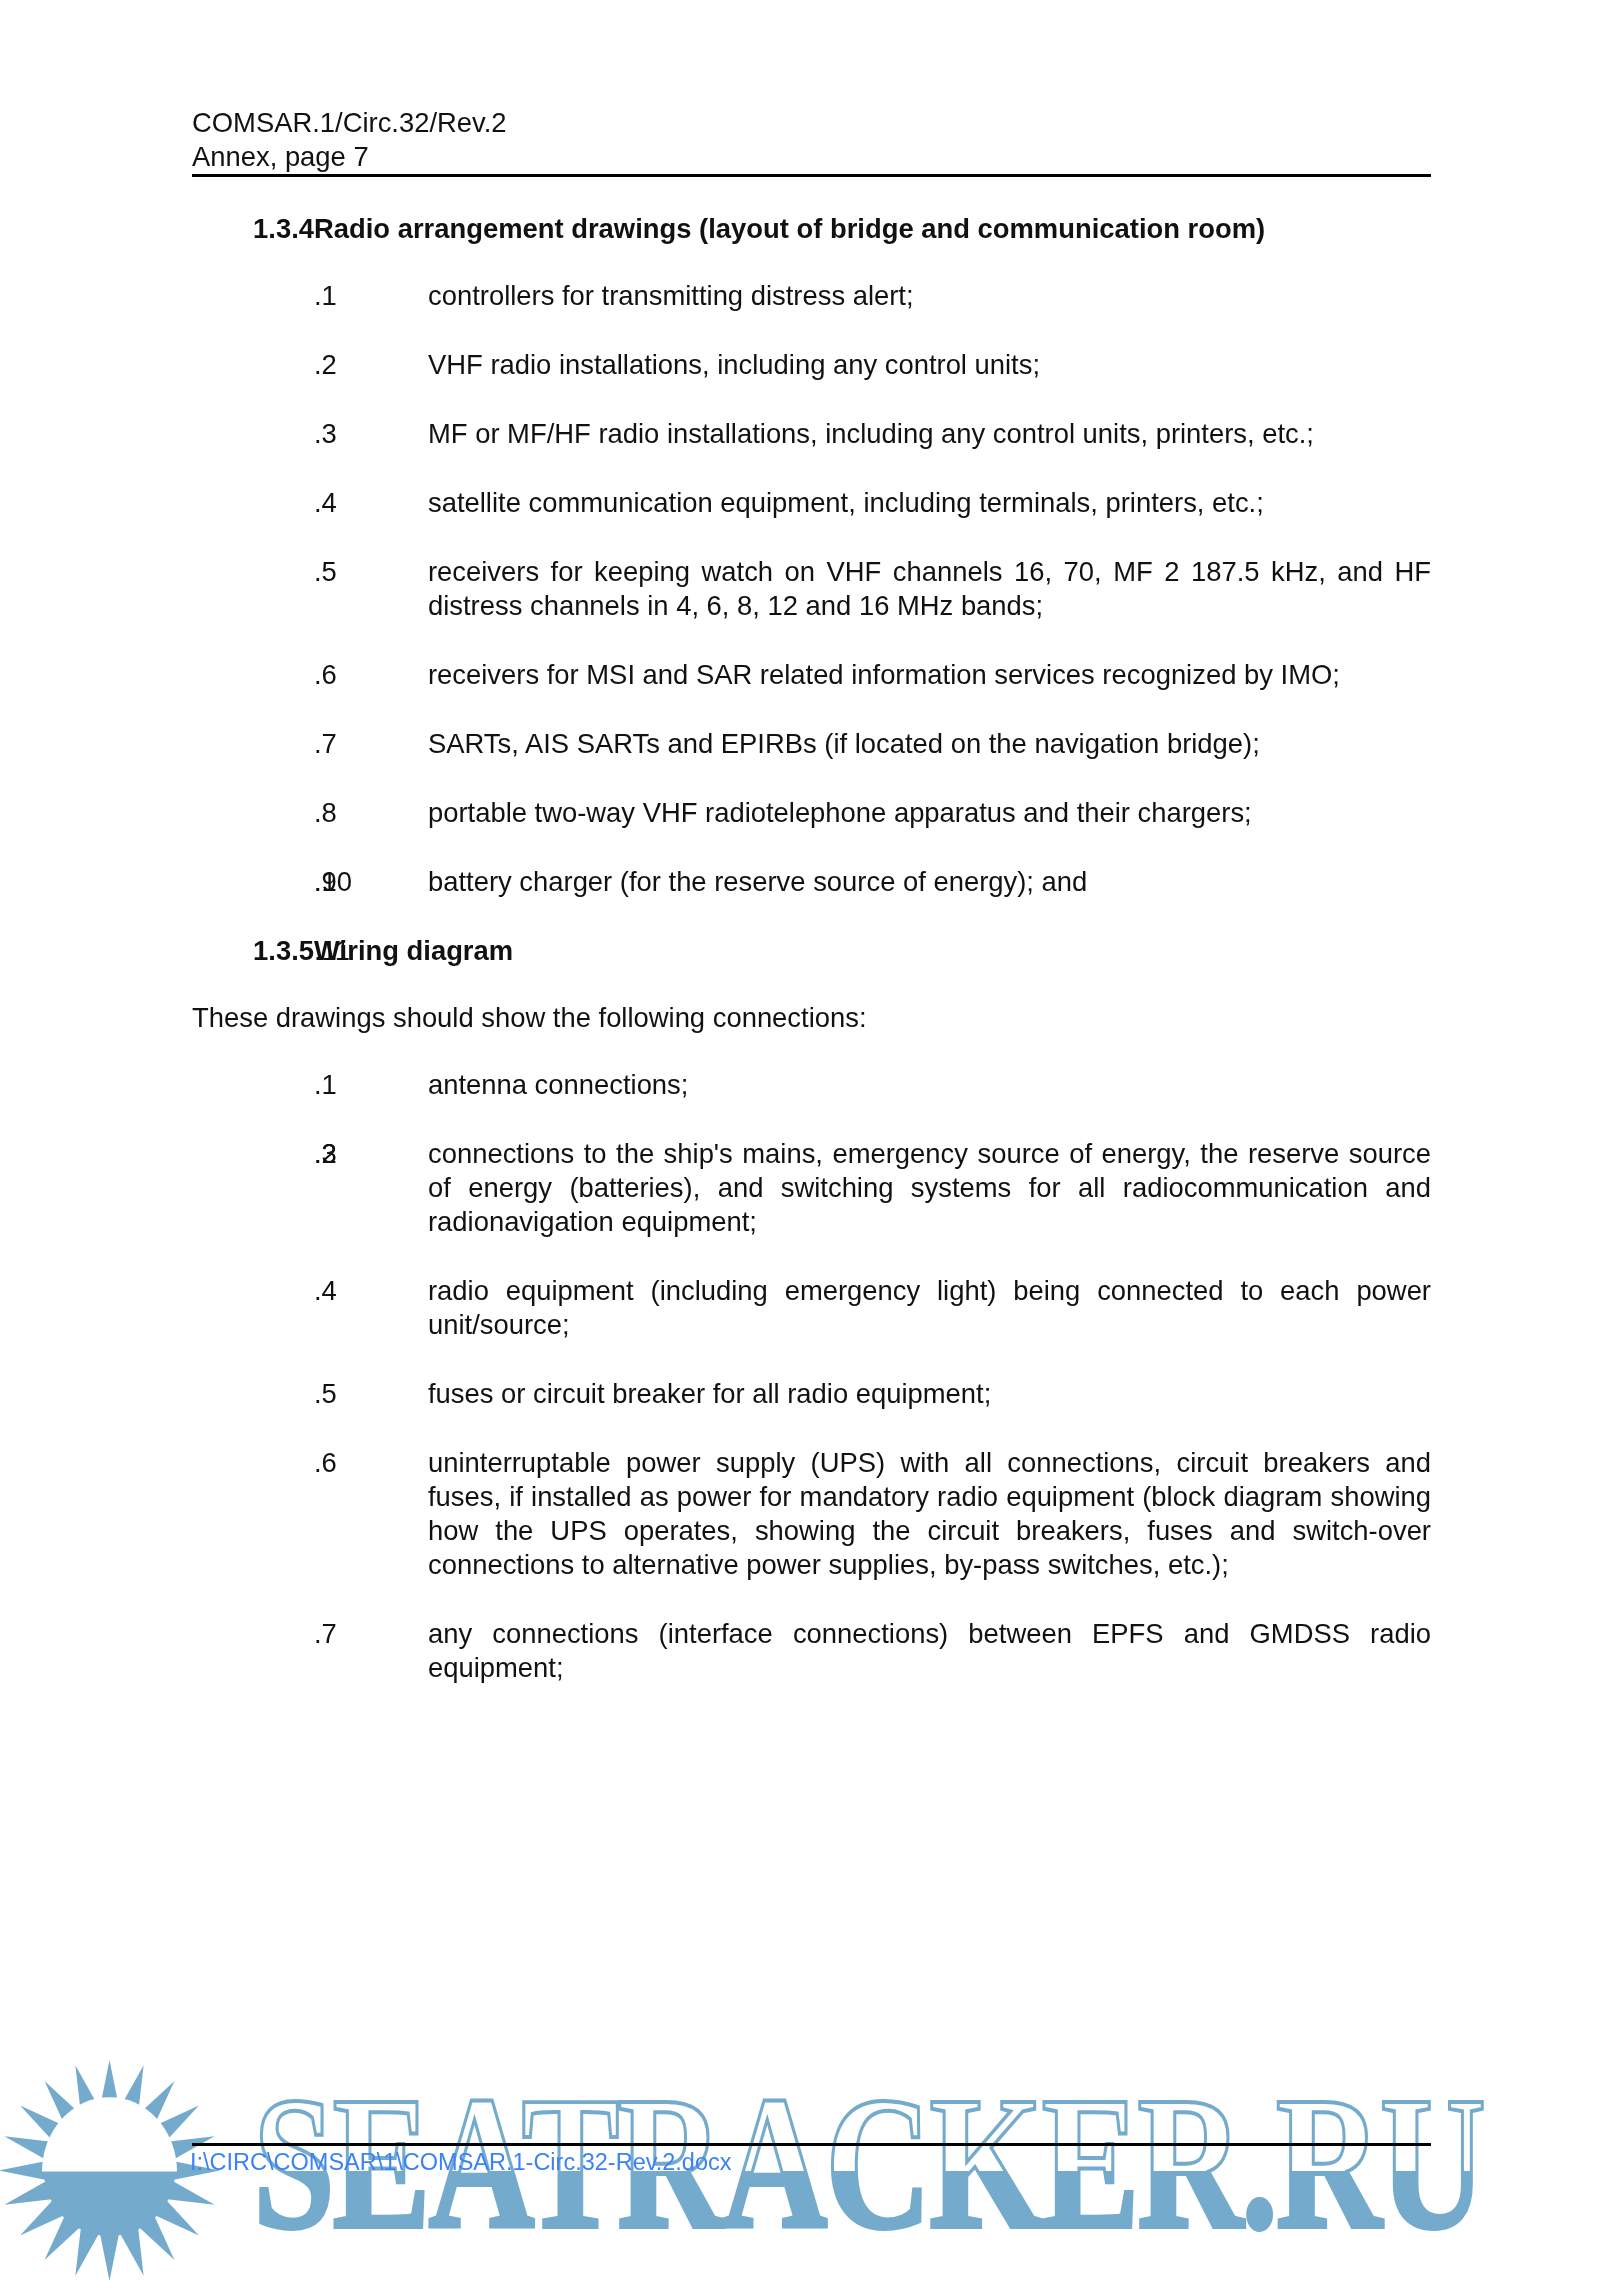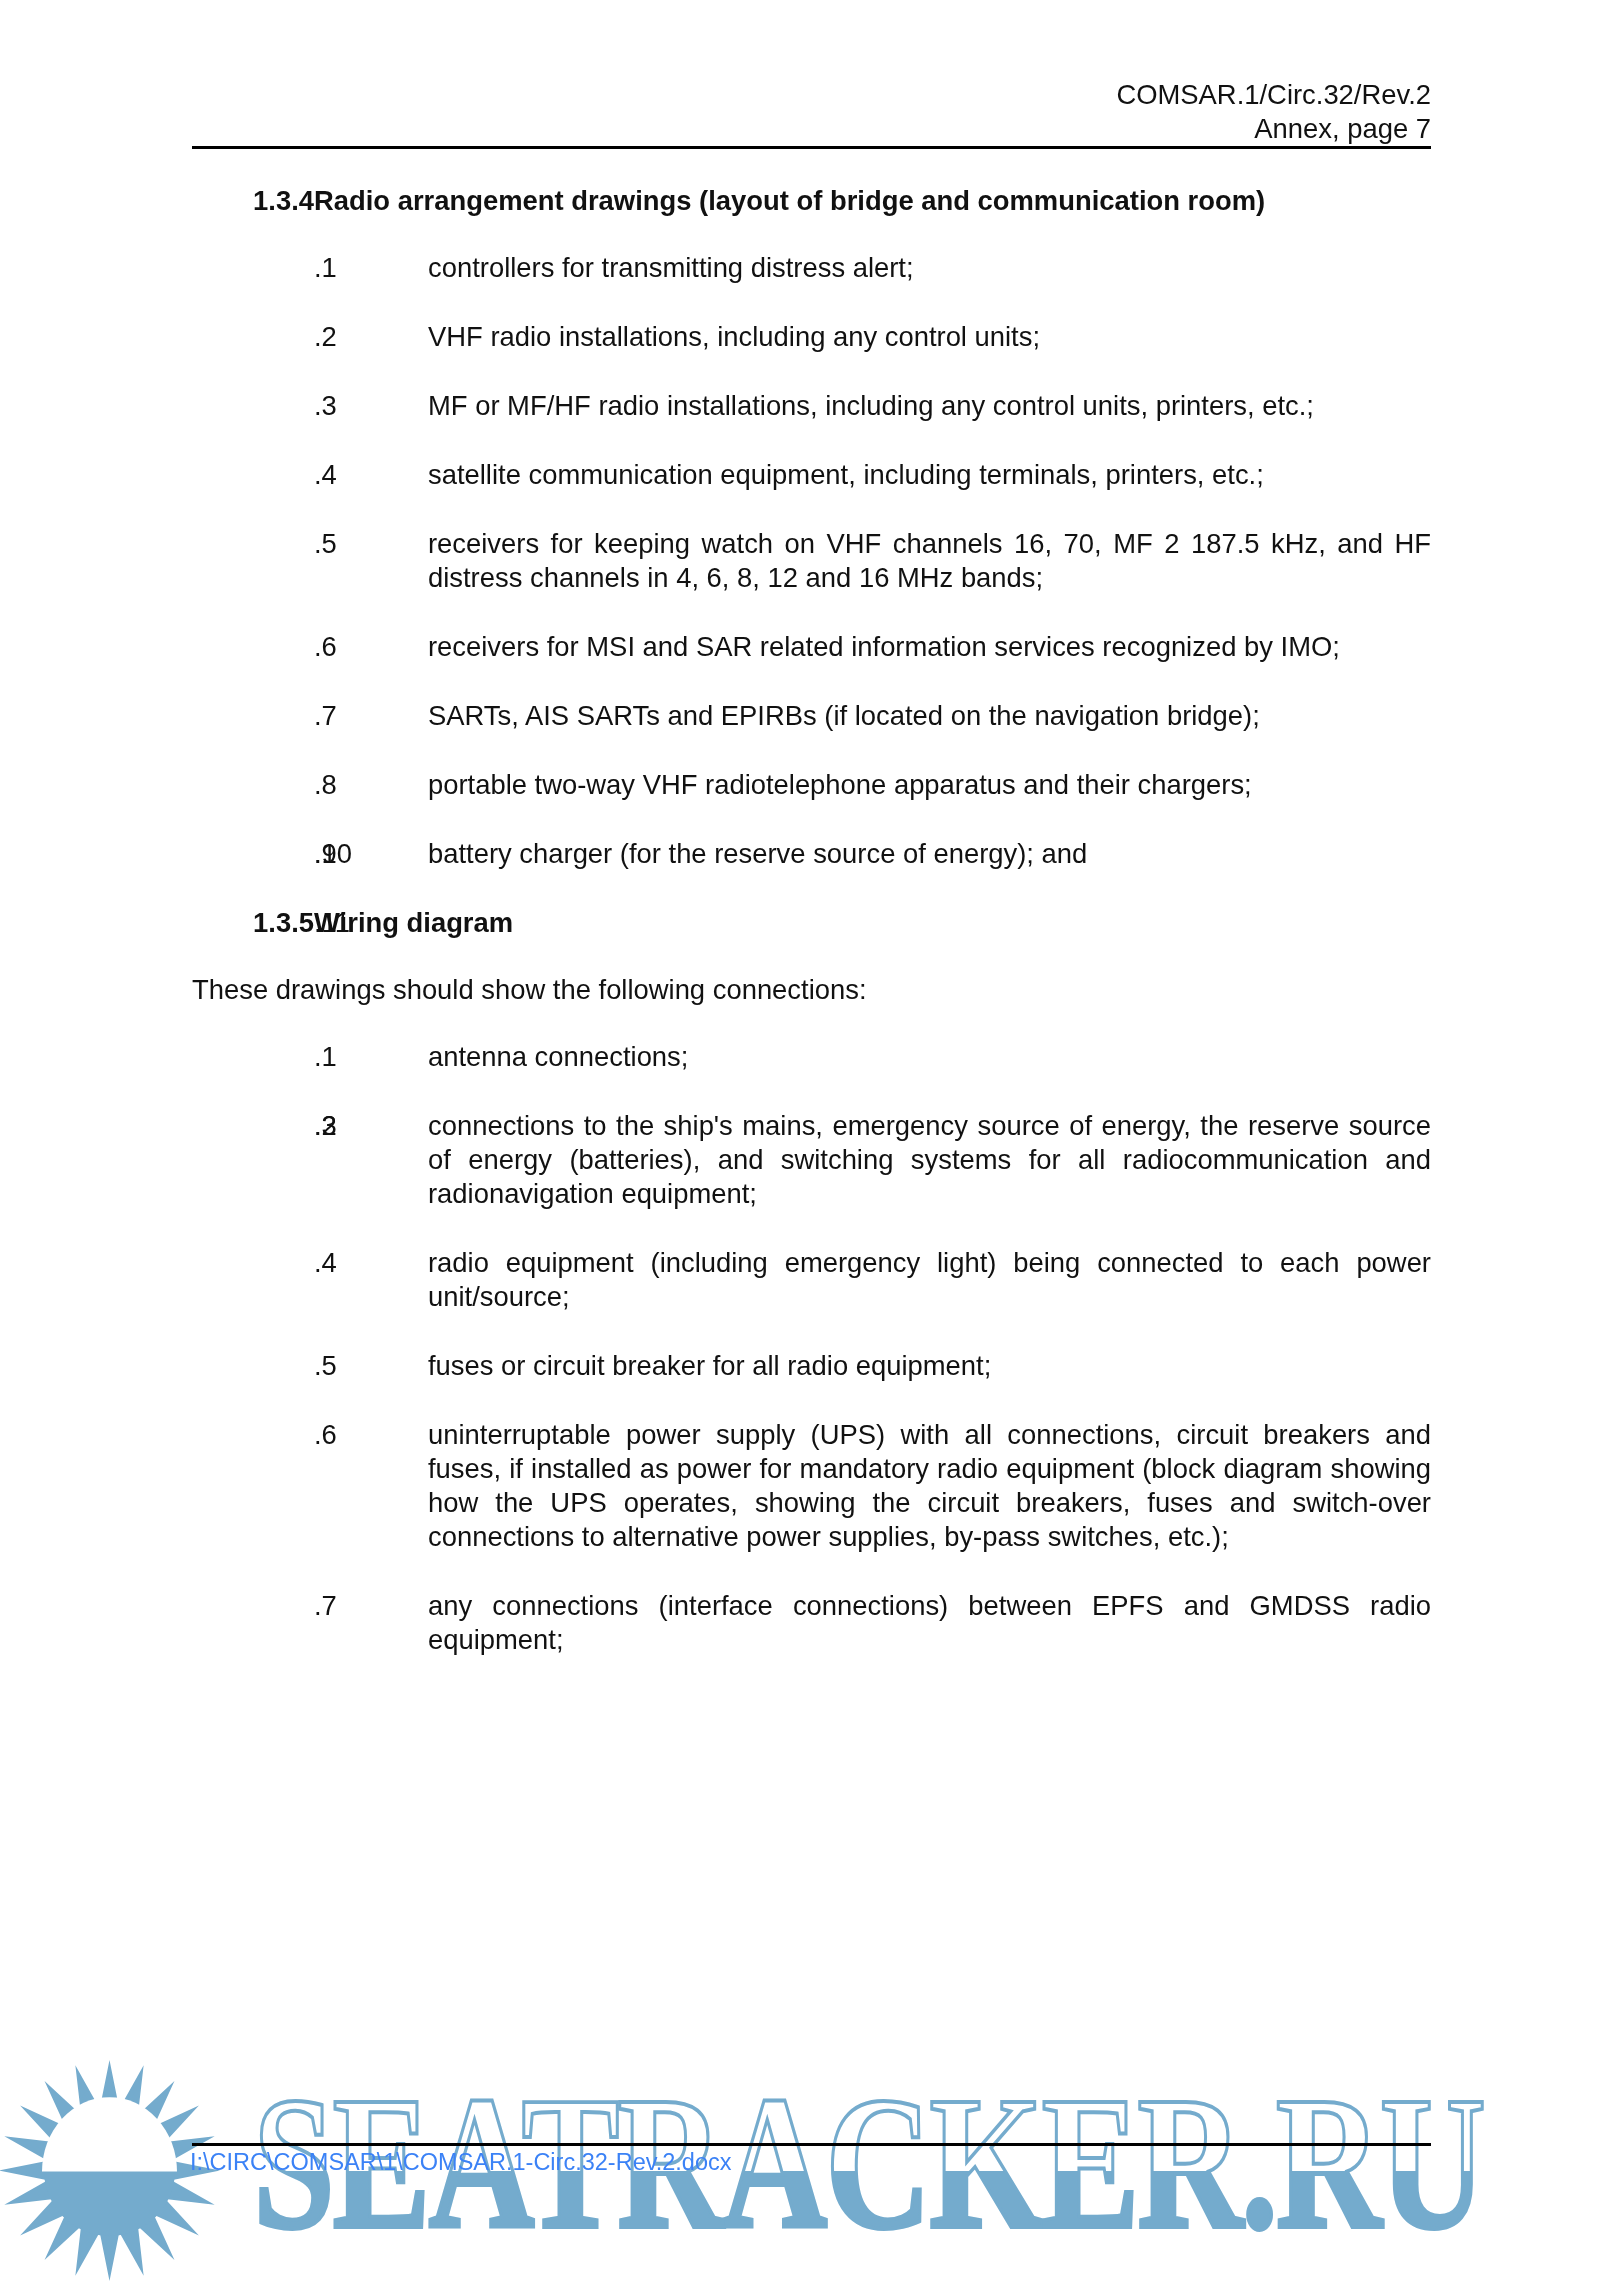--- a/index.html
+++ b/index.html
@@ -12,21 +12,21 @@
     color:#111;
   }
   .content{
     position:absolute;
     left:192px;top:0;
     width:1239px;
     font-size:27.4px;
     line-height:34px;
     z-index:2;
   }
-  .doc-header{margin-top:78px;text-align:right;}
+  .doc-header{margin-top:106px;}
   .doc-header div{white-space:nowrap;}
   .header-rule{height:2.9px;background:#000;margin-top:0;}
   .heading{font-weight:bold;margin:35px 0 0 0;}
   .heading .hnum{display:inline-block;width:122px;text-align:right;}
   .para{margin:33px 0 33px 0;}
   .list{margin-top:33px;}
   .item{position:relative;margin-bottom:35px;}
   .item .inum{position:absolute;left:122px;top:0;}
   .item .itext{margin-left:236px;text-align:justify;}
   

